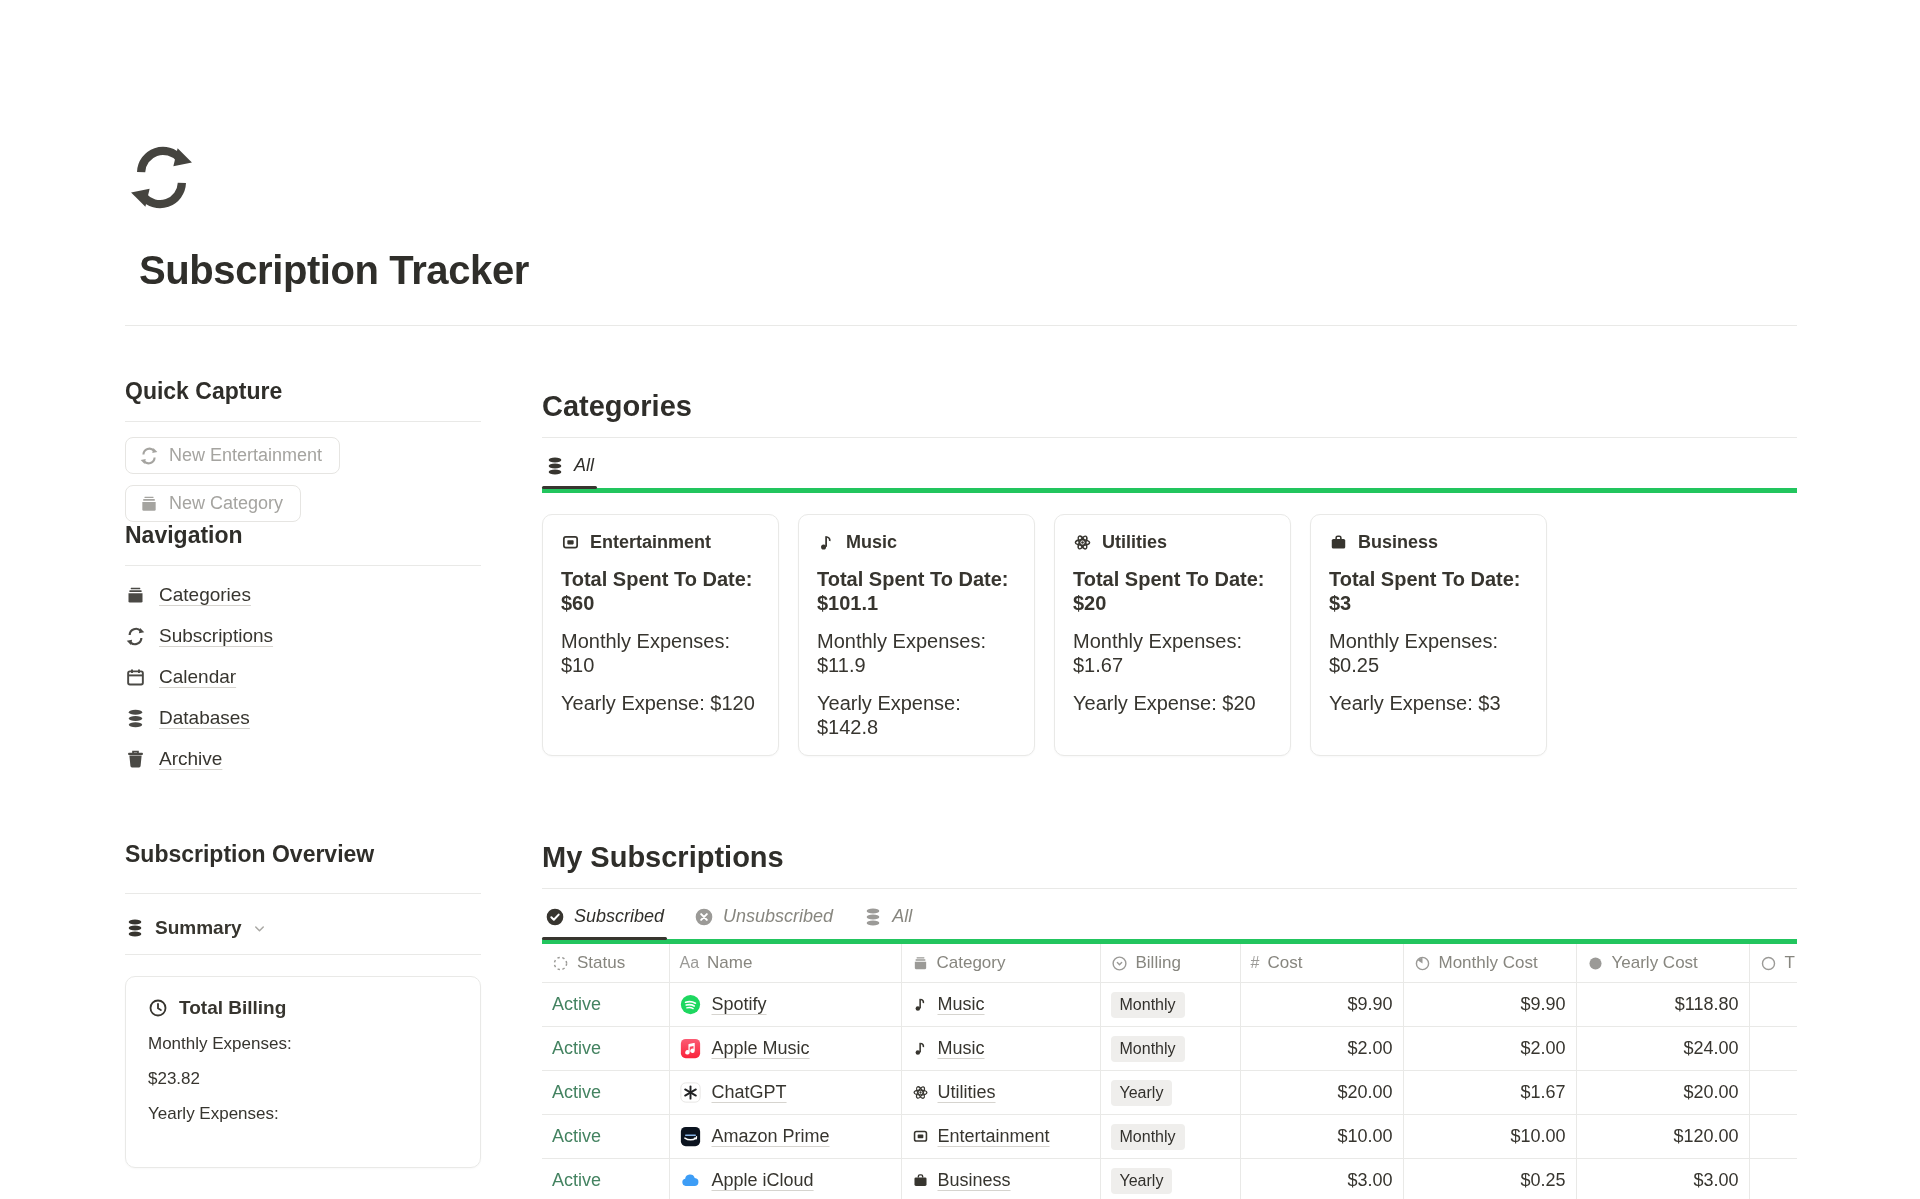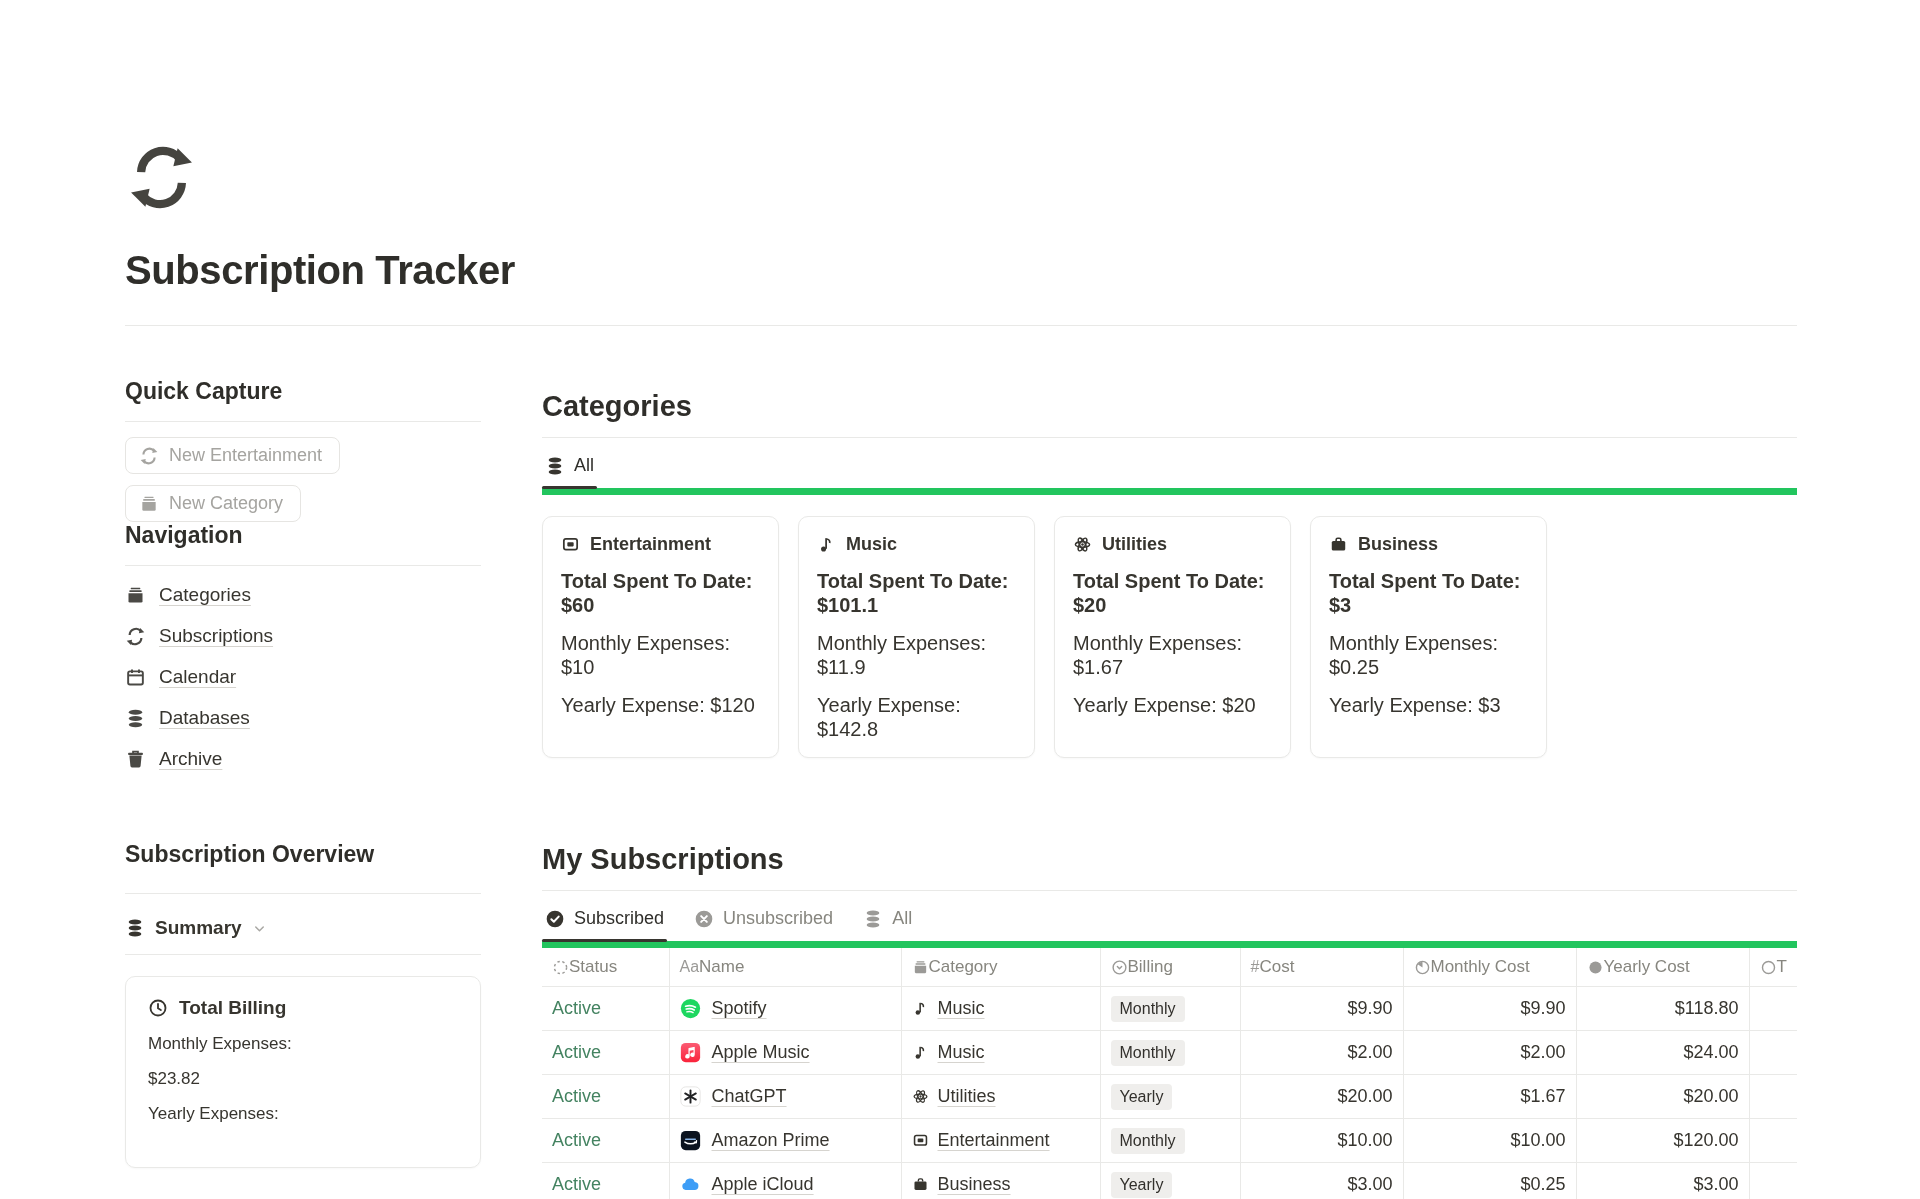--- a/index.html
+++ b/index.html
@@ -1,19 +1,19 @@
 <!DOCTYPE html>
 <html><head>
 <meta charset="utf-8">
 <style>
   html,body{margin:0;padding:0;background:#fff;}
   body{width:1920px;height:1199px;overflow:hidden;font-family:"Liberation Sans","DejaVu Sans",sans-serif;color:#37352f;}
   .page{padding:141px 123px 0 125px;box-sizing:border-box;}
   .page-icon svg{width:73px;height:73px;color:#45443f;}
-  h1.page-title{font-size:40px;font-weight:700;margin:30px 0 0;letter-spacing:-.4px;color:#2f2e2a;}
+  h1.page-title{font-size:40px;font-weight:700;margin:30px 14px 0;letter-spacing:-.4px;color:#2f2e2a;}
   .rule{border:none;border-top:1px solid #e9e9e7;margin:0;}
   .title-rule{margin-top:32px;}
   .columns{display:flex;gap:61px;margin-top:52px;align-items:flex-start;}
   .sidebar{width:356px;flex:none;}
   .main{flex:1;min-width:0;}
 
   
   .side-heading{font-size:23px;font-weight:700;margin:0 0 16px;color:#2f2e2a;}
   .qc-buttons{margin-top:15px;display:flex;flex-direction:column;align-items:flex-start;gap:11px;}
   .qc-btn{display:inline-flex;align-items:center;gap:10px;height:37px;padding:0 17px 0 13px;border:1px solid #e6e5e2;border-radius:8px;background:#fff;color:#a5a4a0;font-size:18px;font-family:inherit;cursor:pointer;}
@@ -33,38 +33,38 @@
   .summary-rule{margin-top:14px;}
   .billing-card{margin-top:21px;border:1px solid #e9e9e7;border-radius:10px;padding:20px 22px;min-height:150px;box-shadow:0 1px 2px rgba(15,15,15,.03);}
   .billing-title{display:flex;align-items:center;gap:11px;font-size:19px;font-weight:600;}
   .billing-title svg{width:20px;height:20px;color:#37352f;}
   .billing-line{font-size:17px;margin-top:15px;color:#37352f;}
 
   
   .section-heading{font-size:29px;font-weight:700;margin:12px 0 0;color:#2f2e2a;}
   .subs-heading{margin-top:85px;}
   .heading-rule{margin-top:14px;}
-  .tabbar{display:flex;gap:24px;border-bottom:7px solid #22c55e;}
+  .tabbar{display:flex;gap:24px;border-bottom:5px solid #22c55e;font-style:italic;}
   .tab{display:flex;align-items:center;gap:9px;padding:17px 3px 12px;font-size:18px;color:#87867f;position:relative;cursor:pointer;}
   .tab svg{width:20px;height:20px;color:#9b9a97;}
   .tab.active{color:#2f2e2a;font-weight:500;}
   .tab.active svg{color:#37352f;}
   .tab.active::after{content:"";position:absolute;left:0;right:0;bottom:-1px;height:3px;background:#37352f;border-radius:2px;}
   .cards{display:flex;gap:19px;margin-top:21px;}
   .cat-card{width:237px;box-sizing:border-box;border:1px solid #e9e9e7;border-radius:10px;padding:17px 18px 16px;background:#fff;box-shadow:0 1px 2px rgba(15,15,15,.03);cursor:pointer;}
   .cat-title{display:flex;align-items:center;gap:10px;font-size:18px;font-weight:600;}
   .cat-title svg{width:19px;height:19px;color:#37352f;flex:none;}
   .cat-line{font-size:20px;margin-top:14px;line-height:1.2;}
   .cat-line.bold{font-weight:700;}
 
   
   .table-wrap{width:1255px;overflow:hidden;}
   table.subs{border-collapse:collapse;table-layout:fixed;width:1357px;}
   .subs th{font-weight:400;color:#87867f;font-size:17px;text-align:left;padding:9px 10px;border-right:1px solid #e9e9e7;border-bottom:1px solid #e9e9e7;cursor:pointer;}
-  .th-inner{display:flex;align-items:center;}
+  .th-inner{display:flex;align-items:center;gap:8px;}
   .subs th svg{width:17px;height:17px;color:#9b9a97;flex:none;}
   .glyph-ic{font-size:16px;color:#9b9a97;}
   .subs td{border-right:1px solid #e9e9e7;border-bottom:1px solid #e9e9e7;font-size:18px;padding:0 10px;height:43px;}
   td.status-cell{color:#448361;}
   .name-cell,.catg-cell{display:flex;align-items:center;}
   .name-cell{gap:11px;}
   .catg-cell{gap:9px;}
   .appicon{width:21px;height:21px;flex:none;display:block;}
   .catg-cell svg{width:17px;height:17px;color:#37352f;flex:none;}
   .cell-link{font-size:18px;}

